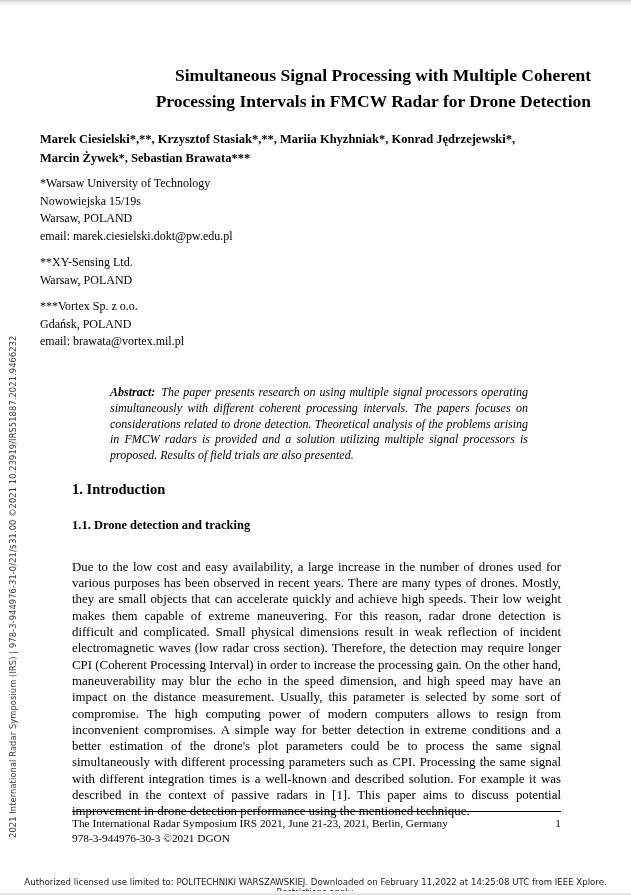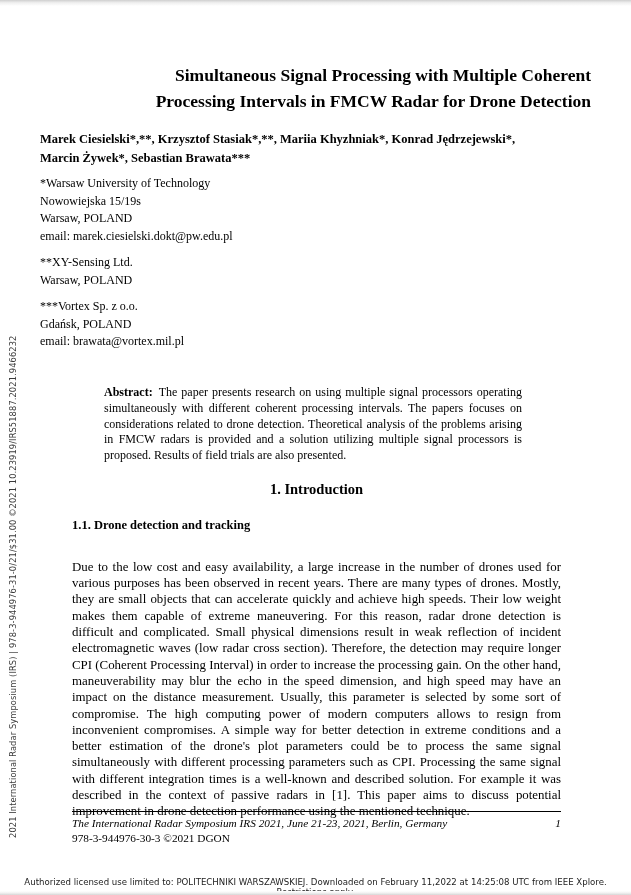--- a/index.html
+++ b/index.html
@@ -30,45 +30,45 @@
   .authors {
     position: absolute; top: 130px; left: 40px; width: 551px;
     font-size: 12.5px; font-weight: bold; line-height: 19px;
   }
   .affiliations {
     position: absolute; top: 175px; left: 40px; width: 551px;
     text-align: left; font-size: 12px; line-height: 17.5px;
   }
   .aff-block { margin-bottom: 9px; }
   .abstract {
-    position: absolute; top: 373px; left: 104px; width: 418px;
-    font-size: 12px; text-align: justify; line-height: 15.8px;
+    position: absolute; top: 373px; left: 110px; width: 418px;
+    font-size: 12px; font-style: italic; text-align: justify; line-height: 15.8px;
   }
   .abstract-label { font-weight: bold; margin-right: 6px; }
   .section-heading {
     position: absolute; top: 481px; left: 72px; width: 489px;
-    font-size: 14.5px; font-weight: bold; text-align: center;
+    font-size: 14.5px; font-weight: bold;
   }
   .sub-heading {
     position: absolute; top: 518px; left: 72px; width: 489px;
     font-size: 12.5px; font-weight: bold;
   }
   .body-text {
     position: absolute; top: 546px; left: 72px; width: 489px;
     font-size: 12.9px; line-height: 16.3px; text-align: justify;
   }
   .footer-rule {
     position: absolute; top: 811px; left: 72px; width: 489px;
     border-top: 1.5px solid #000; height: 0;
   }
   .footer {
     position: absolute; top: 816px; left: 72px; width: 489px;
     font-size: 11.3px; line-height: 15px;
   }
-  .footer-row { display: flex; justify-content: space-between; font-style: italic; }
+  .footer-row { display: flex; justify-content: space-between; }
   .sidebar-stamp {
     position: absolute; left: 8px; top: 838px;
     transform: rotate(-90deg); transform-origin: 0 0;
     white-space: nowrap;
     font-family: "DejaVu Sans", sans-serif;
     font-size: 8.3px; color: #3a3a3a; letter-spacing: 0.1px;
   }
   .bottom-banner {
     position: absolute; top: 877px; left: 0; width: 631px;
     text-align: center;

